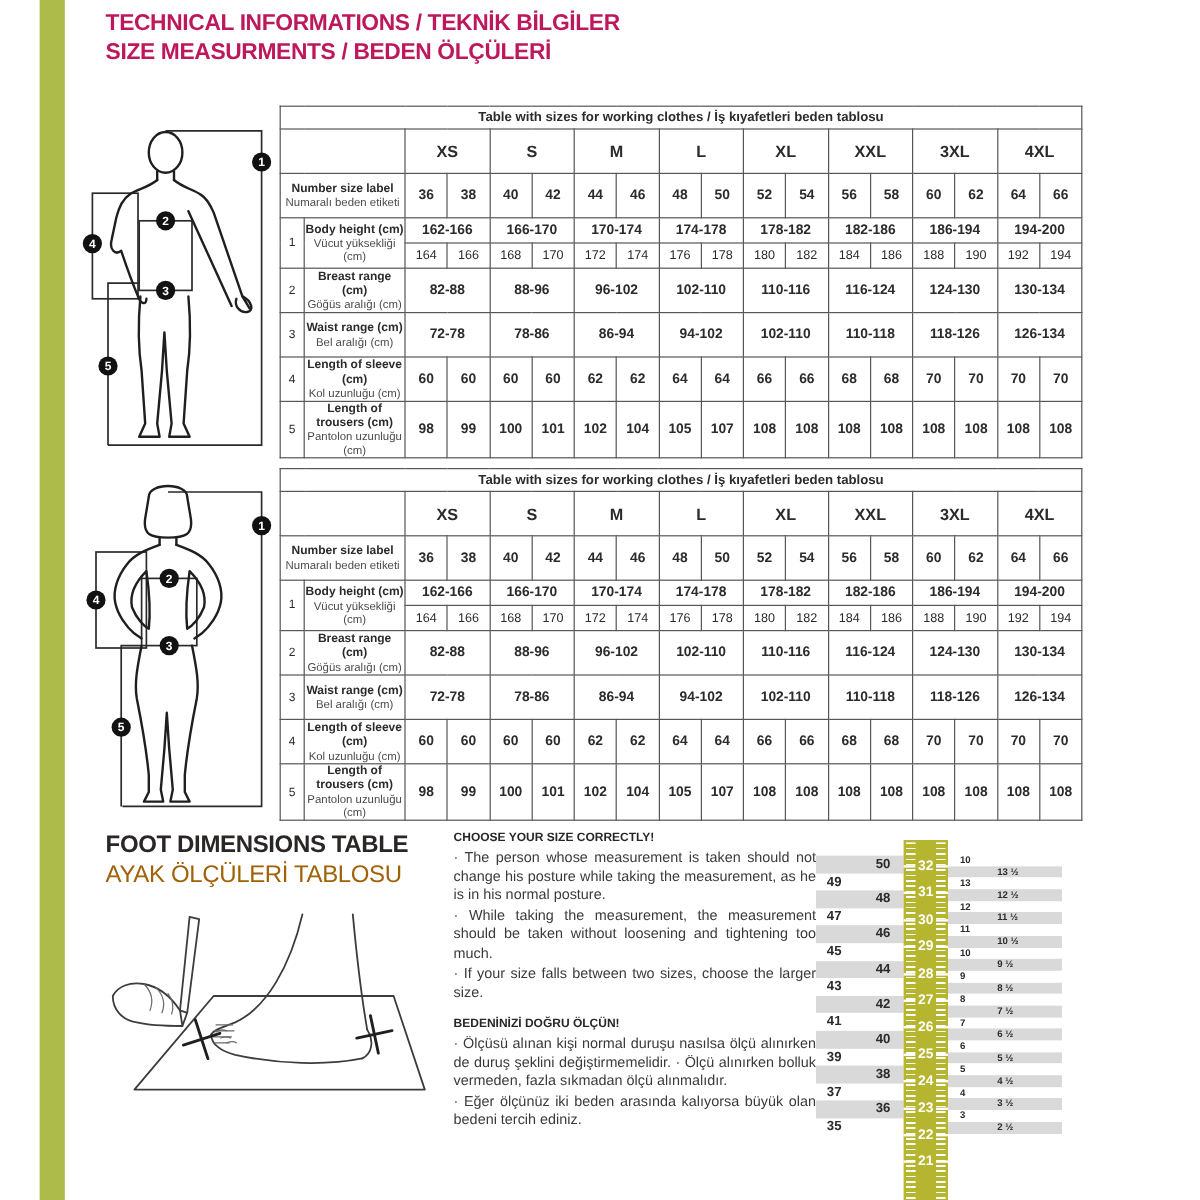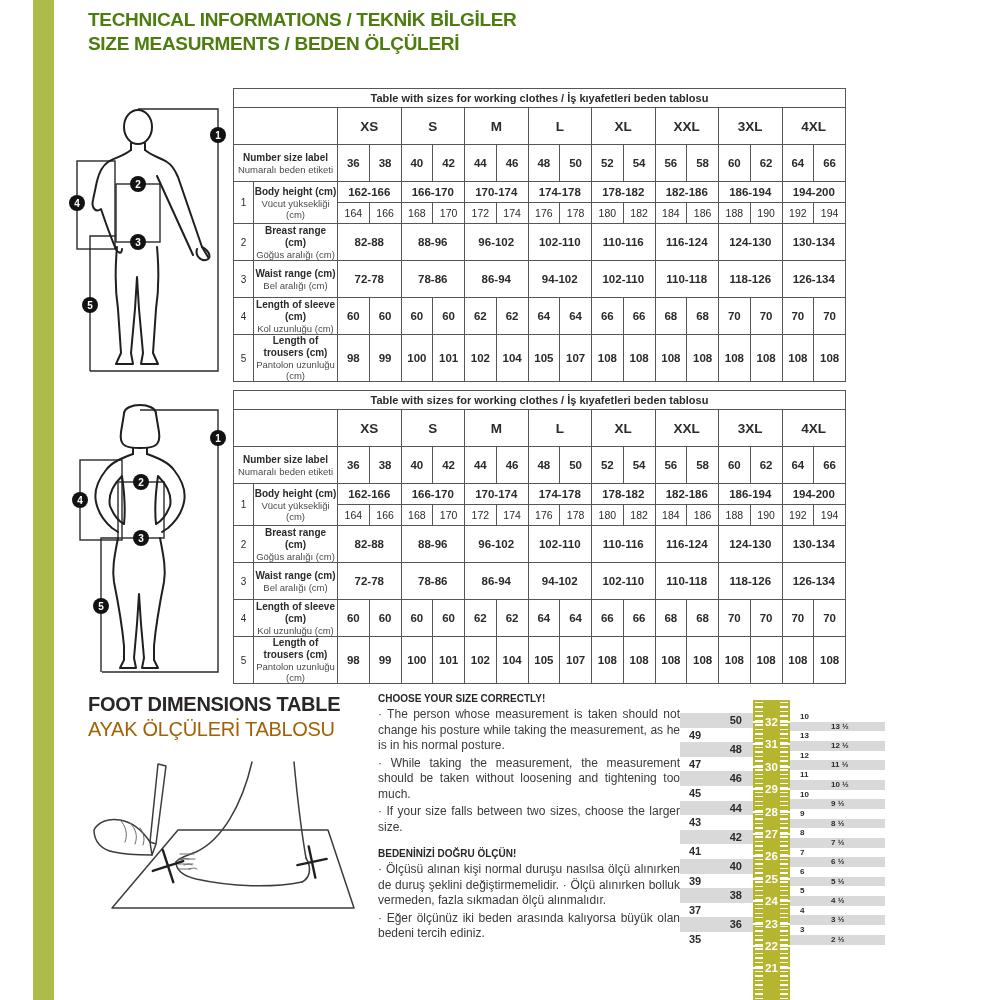--- a/index.html
+++ b/index.html
@@ -3,29 +3,29 @@
 <meta charset="utf-8">
 <style>
   html,body{margin:0;padding:0;background:#fff;}
   body{width:1000px;height:1000px;position:relative;font-family:"Liberation Sans","DejaVu Sans",sans-serif;color:#231f20;overflow:hidden;}
   .page{position:absolute;inset:0;background:#fff;}
 
   
   .accent-bar{position:absolute;left:33px;top:0;width:21px;height:1000px;background:var(--accent,#adbb4a);}
 
   
-  .title{position:absolute;left:88px;top:8px;font-weight:bold;font-size:19px;line-height:24px;letter-spacing:-0.3px;color:#4d7c0f;}
+  .title{position:absolute;left:88px;top:8px;font-weight:bold;font-size:19px;line-height:24px;letter-spacing:-0.3px;color:#be185d;}
   .foot-title{position:absolute;left:88px;top:692px;line-height:25px;letter-spacing:-0.3px;color:#2b2626;}
   .foot-title .t1{font-weight:bold;font-size:20px;}
   .foot-title .t2{font-weight:normal;font-size:20px;color:#a16207;}
 
   
   .size-table-slot{position:absolute;left:233px;width:656px;}
   .slot1{top:88px;} .slot2{top:390px;}
-  table.sizes{border-collapse:collapse;table-layout:fixed;width:613px;}
+  table.sizes{border-collapse:collapse;table-layout:fixed;width:669px;}
   table.sizes td{border:1px solid #55565a;text-align:center;vertical-align:middle;padding:0;color:#2b2b2b;}
   td.cap{height:18px;text-align:left;font-weight:bold;font-size:11px;padding:2px 6px;}
   .szrow td{height:36px;}
   td.szh{font-weight:bold;font-size:13.5px;}
   .numrow td{height:36px;font-weight:bold;font-size:12px;}
   td.lbl{text-align:left;padding:2px 4px 2px 5px;}
   td.lbl .len{display:block;font-weight:bold;font-size:10px;line-height:12px;}
   td.lbl .ltr{display:block;font-weight:normal;font-size:9.5px;line-height:11px;color:#4a4a4a;}
   td.rn{font-weight:normal;font-size:10px;}
   .bh1 td{height:20px;} .bh2 td{height:20px;}

